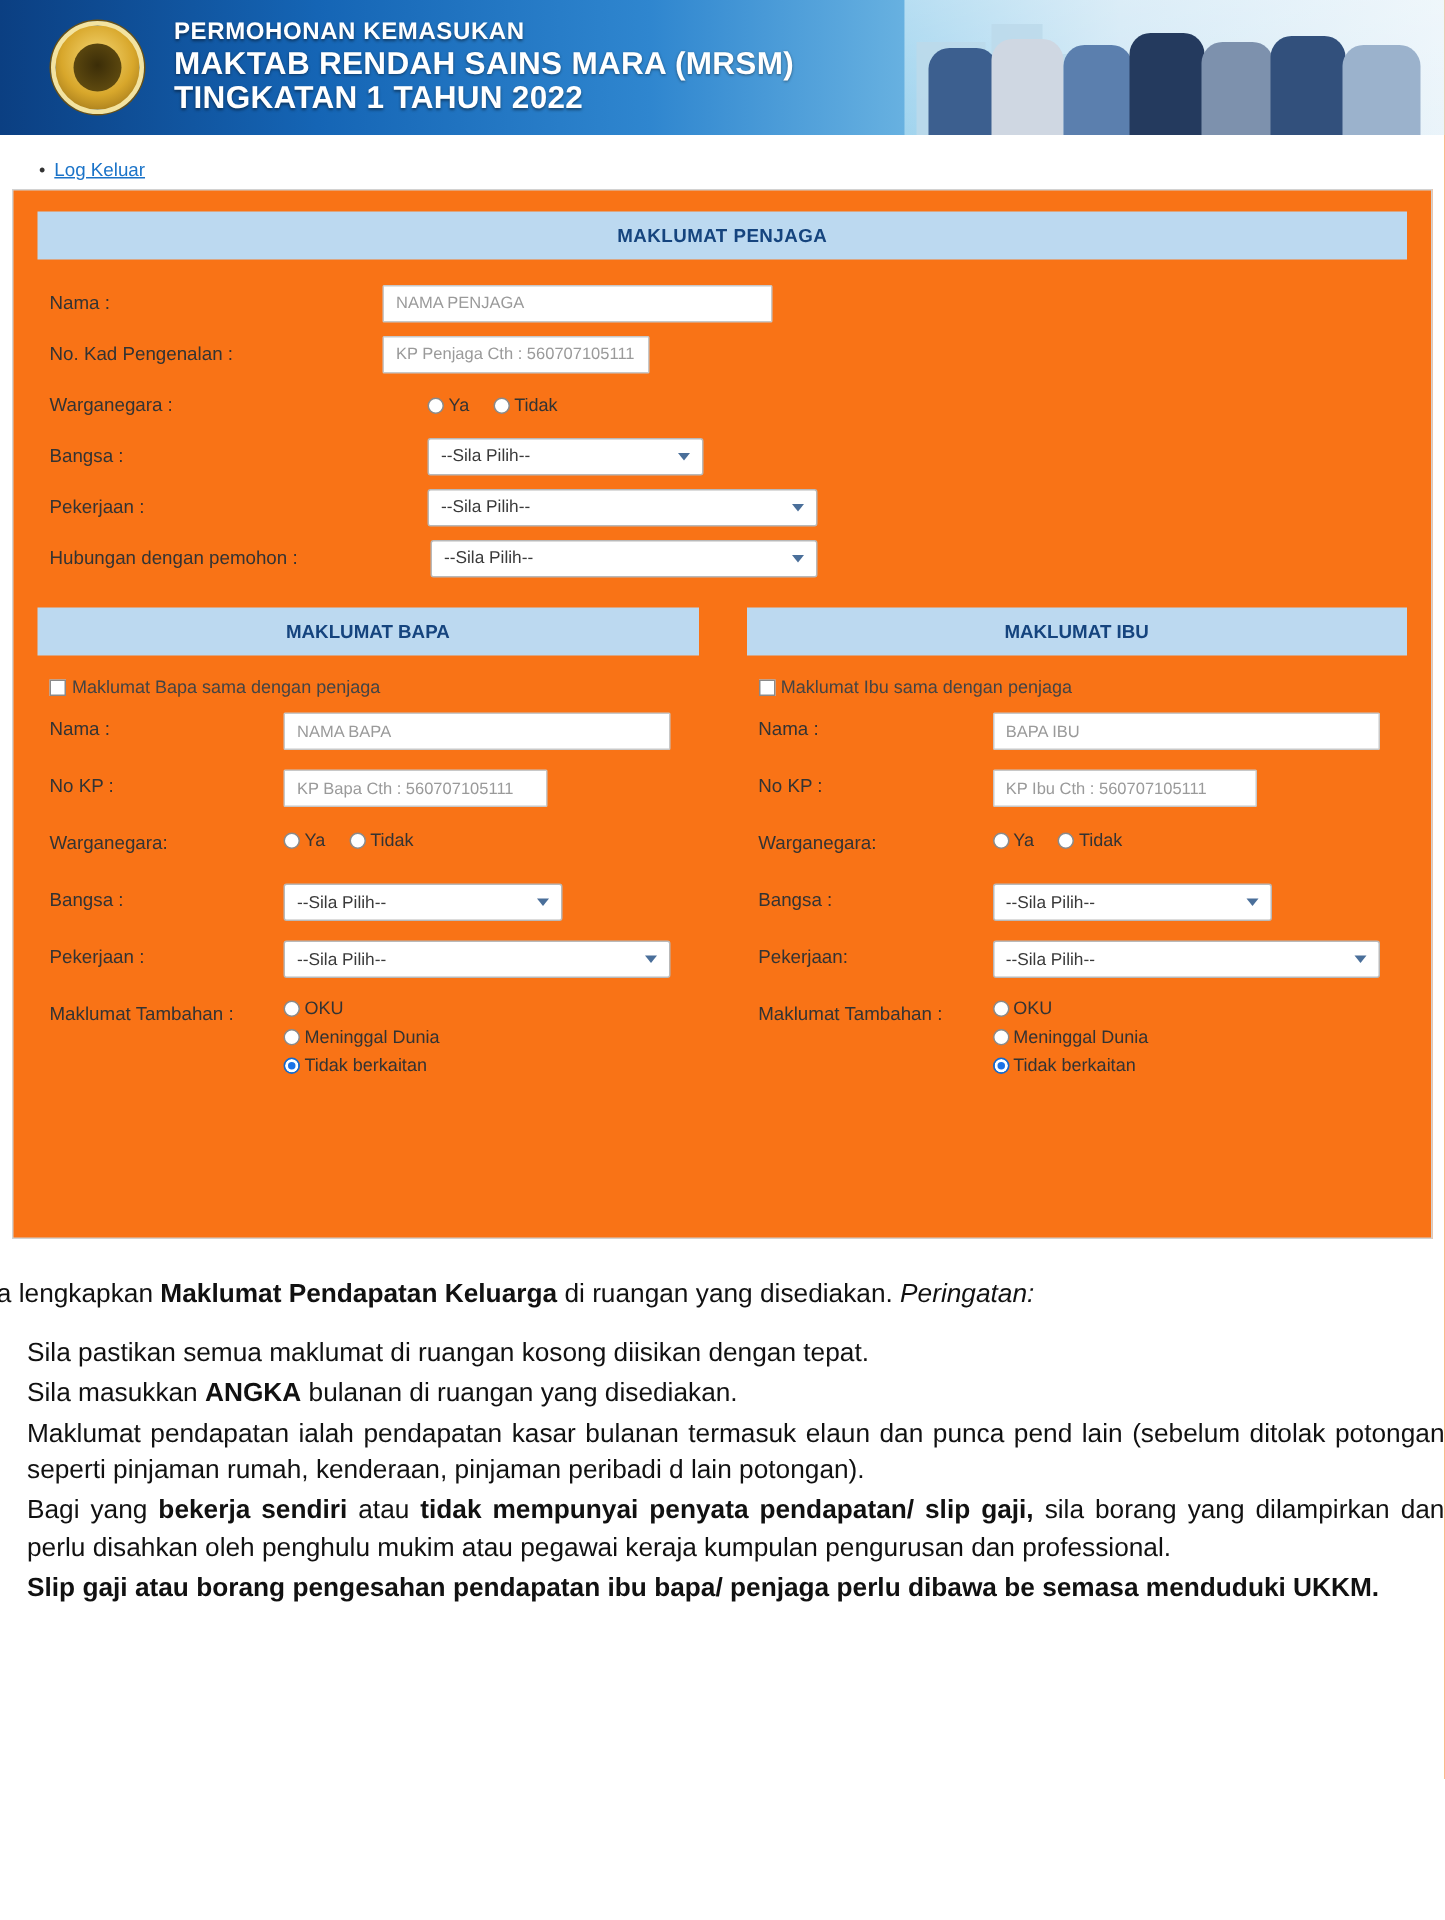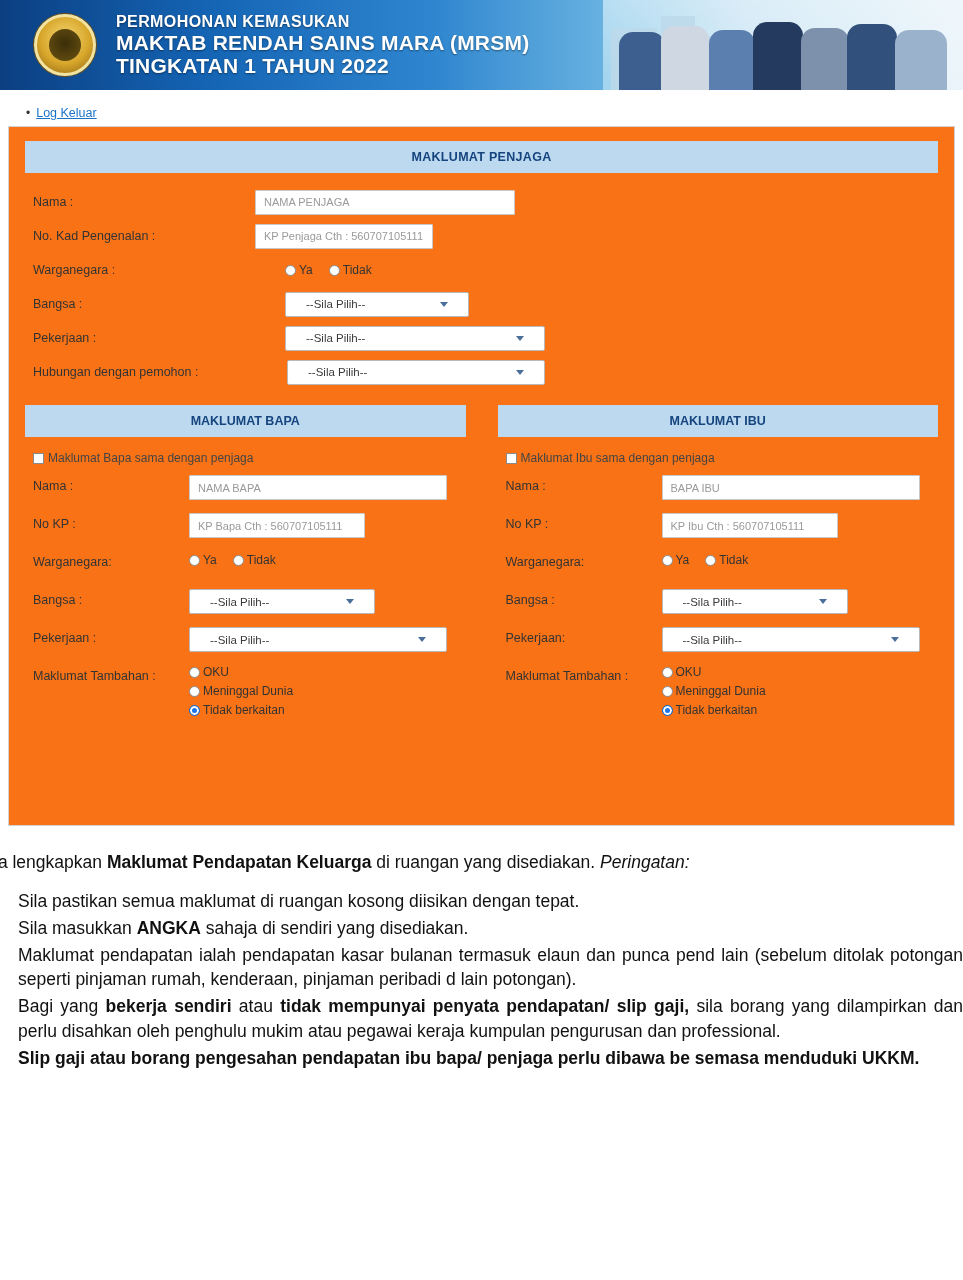--- a/index.html
+++ b/index.html
@@ -114,21 +114,21 @@
     border-radius: 1px;
   }
   .w260 { width: 260px; }
   .w178 { width: 178px; }
   .fselect {
     height: 25px;
     border: 1px solid #b9b9b9;
     background: #fff;
     font-size: 11.5px;
     color: #444;
-    padding: 0 20px;
+    padding: 0 8px;
     display: flex;
     align-items: center;
     justify-content: space-between;
     border-radius: 2px;
   }
   .fselect .cv { color:#3a3a3a; }
   .caret {
     width:0;height:0;
     border-left:4px solid transparent;
     border-right:4px solid transparent;
@@ -399,18 +399,18 @@
     </div>
   </div>
 </div>
 
 <div class="notes">
   <div class="intro">
     <span>la lengkapkan </span><b>Maklumat Pendapatan Keluarga</b><span> di ruangan yang disediakan. </span><i>Peringatan:</i>
   </div>
   <ul>
     <li><span>Sila pastikan semua maklumat di ruangan kosong diisikan dengan tepat.</span></li>
-    <li><span>Sila masukkan </span><b>ANGKA</b><span> sahaja di sendiri yang disediakan.</span></li>
+    <li><span>Sila masukkan </span><b>ANGKA</b><span> bulanan di ruangan yang disediakan.</span></li>
     <li><span>Maklumat pendapatan ialah pendapatan kasar bulanan termasuk elaun dan punca pend lain (sebelum ditolak potongan seperti pinjaman rumah, kenderaan, pinjaman peribadi d lain potongan).</span></li>
     <li><span>Bagi yang </span><b>bekerja sendiri</b><span> atau </span><b>tidak mempunyai penyata pendapatan/ slip gaji,</b><span> sila borang yang dilampirkan dan perlu disahkan oleh penghulu mukim atau pegawai keraja kumpulan pengurusan dan professional.</span></li>
     <li><b>Slip gaji atau borang pengesahan pendapatan ibu bapa/ penjaga perlu dibawa be semasa menduduki UKKM.</b></li>
   </ul>
 </div>
 
 </body></html>

